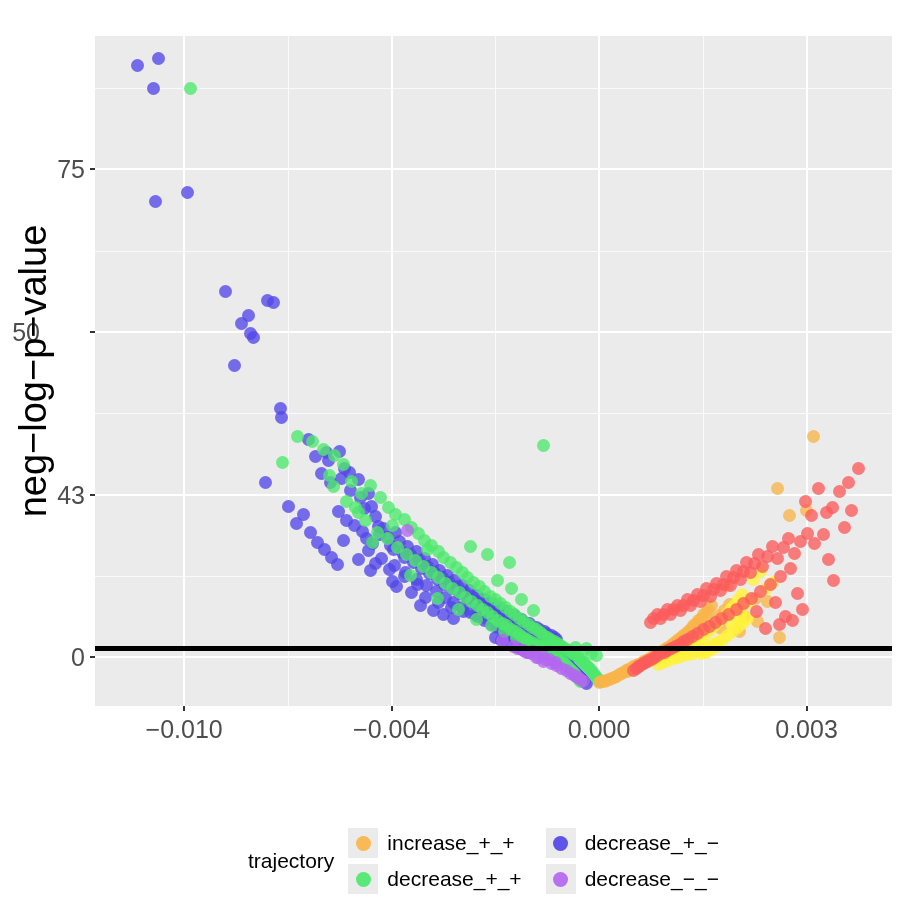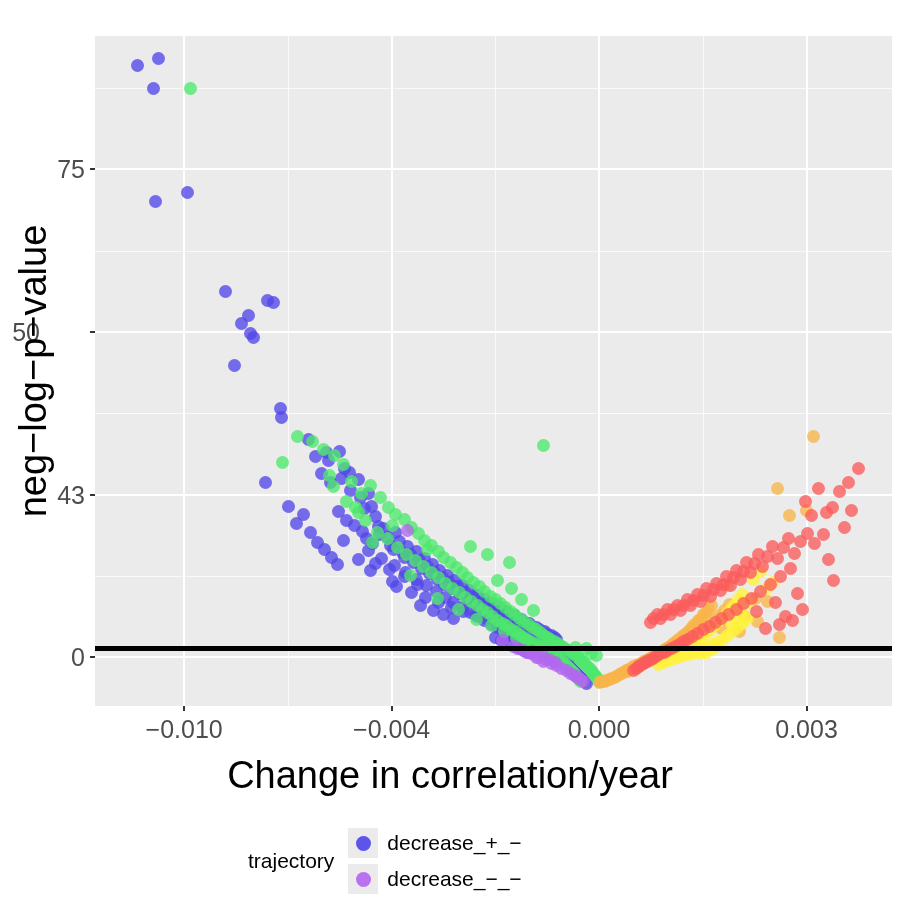--- a/index.html
+++ b/index.html
@@ -722,26 +722,37 @@
       <div class="tick-mark tick-y" style="left: 90px; top: 656.214px;"></div>
       <div class="ticklab ticklab-y" style="right: 815px; top: 657.214px;">0</div>
       <div class="tick-mark tick-y" style="left: 90px; top: 493.592px;"></div>
       <div class="ticklab ticklab-y" style="right: 815px; top: 494.592px;">43</div>
       <div class="tick-mark tick-y" style="left: 90px; top: 330.971px;"></div>
       <div class="ticklab ticklab-y" style="right: 860px; top: 331.971px;">50</div>
       <div class="tick-mark tick-y" style="left: 90px; top: 168.35px;"></div>
       <div class="ticklab ticklab-y" style="right: 815px; top: 169.35px;">75</div>
     </div>
 
-  <div id="xtitle" style="left: 0px; top: 754px;">Change in correlation/year</div>
   <div id="ytitle" style="left: 12px; top: 371px; transform: rotate(-90deg) translate(-50%, 0px);">neg−log−p−value</div>
 
   <div id="legend" style="left: 248px; top: 828px;">
     <div id="legend-title">trajectory</div>
     <div id="legend-grid">
+        <div class="lg-item">
+          <span class="lg-key">
+            <span class="lg-dot" style="background: rgb(249, 181, 73);"></span>
+          </span>
+          <span class="lg-label">increase_+_+</span>
+        </div>
+        <div class="lg-item">
+          <span class="lg-key">
+            <span class="lg-dot" style="background: rgb(77, 232, 107);"></span>
+          </span>
+          <span class="lg-label">decrease_+_+</span>
+        </div>
         <div class="lg-item">
           <span class="lg-key">
             <span class="lg-dot" style="background: rgb(81, 71, 232);"></span>
           </span>
           <span class="lg-label">decrease_+_−</span>
         </div>
         <div class="lg-item">
           <span class="lg-key">
             <span class="lg-dot" style="background: rgb(180, 102, 240);"></span>
           </span>

